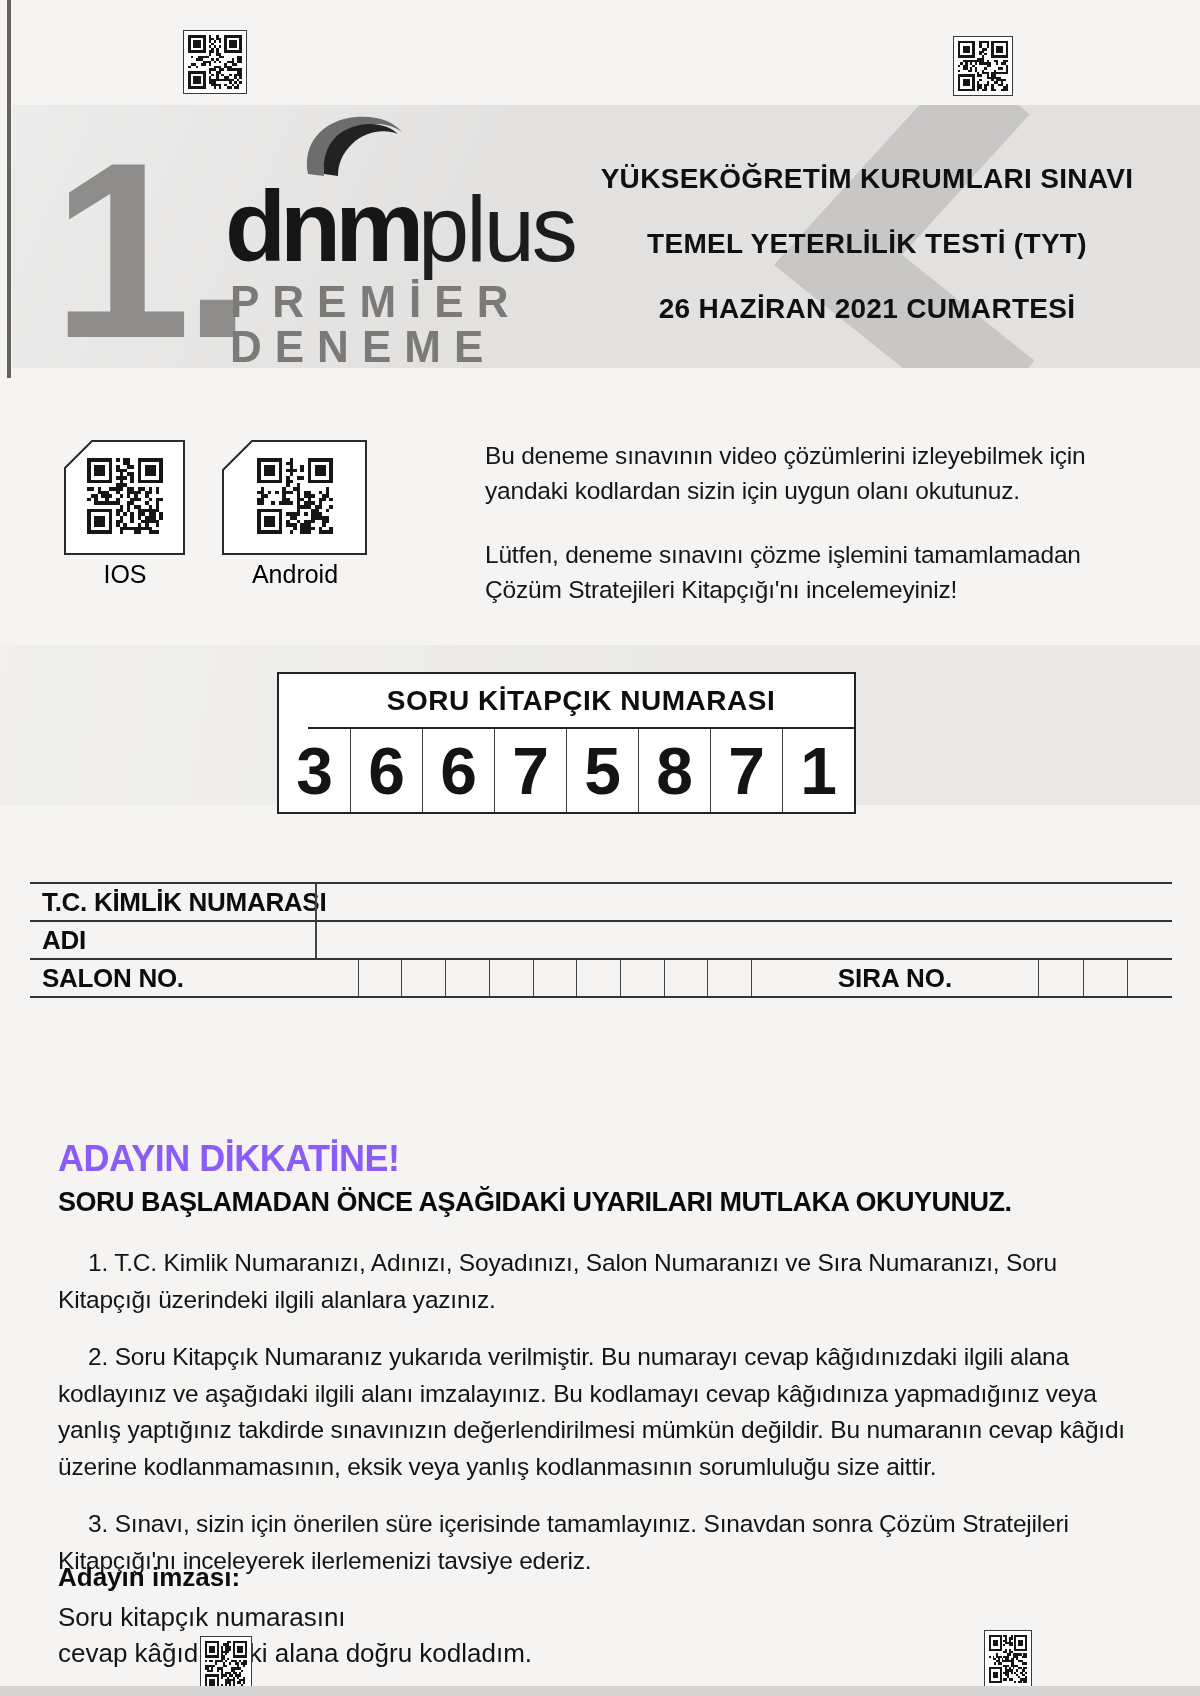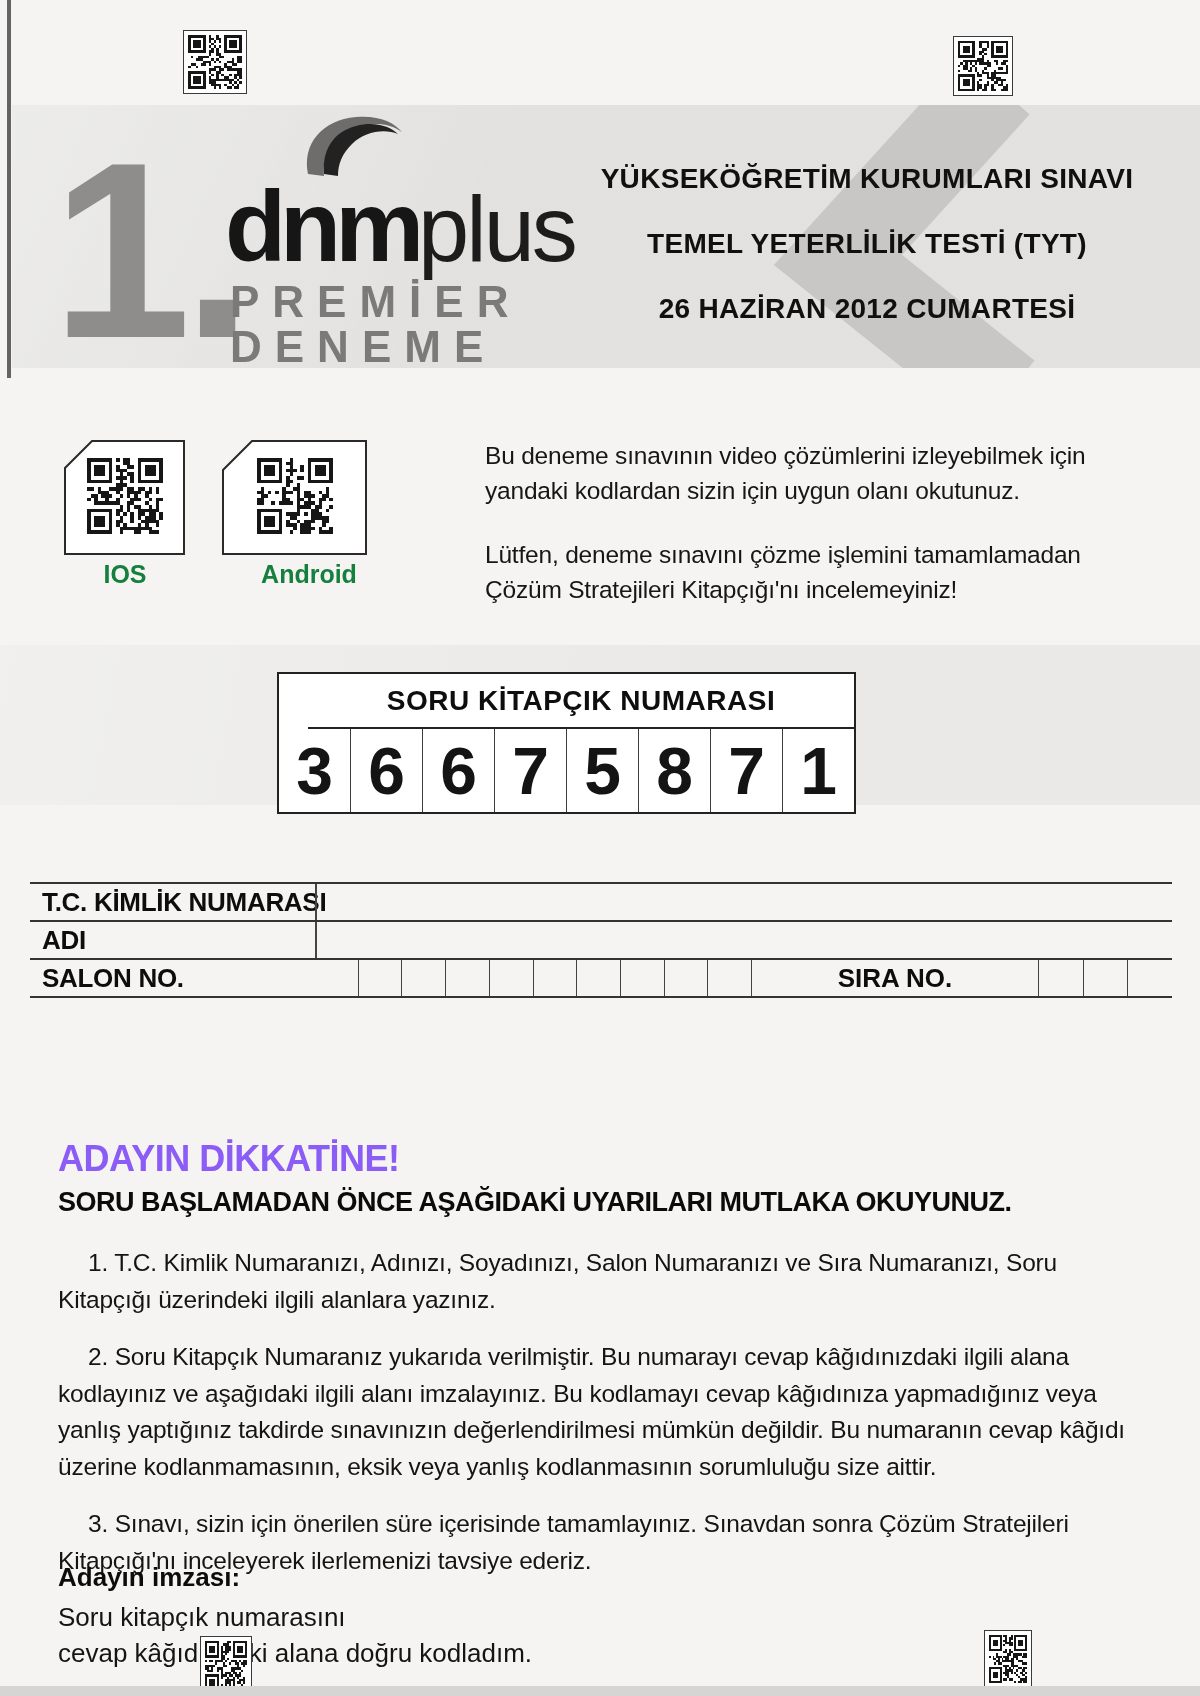--- a/index.html
+++ b/index.html
@@ -39,23 +39,23 @@
     font-size:44px; letter-spacing:13px; line-height:1.02; }
   .titles { position:absolute; left:545px; top:58px; width:620px; text-align:center; }
   .title-line { font-size:28px; font-weight:700; color:#101010; margin-bottom:33px; letter-spacing:.3px; }
 
   
   .qrbox-wrap { position:absolute; }
   .ios-wrap     { left:64px;  top:440px; width:122px; height:116px; }
   .android-wrap { left:222px; top:440px; width:146px; height:116px; }
   .qrbox-outline { position:absolute; left:0; top:0; width:100%; height:100%; }
   .qrbox-wrap .qr { position:absolute; left:50%; top:18px; width:76px; height:76px; margin-left:-38px; }
-  .qr-label { position:absolute; top:560px; text-align:center; font-size:25px; font-weight:700; color:#15803d; }
+  .qr-label { position:absolute; top:560px; text-align:center; font-size:25px; font-weight:400; color:#000000; }
   .ios-label { left:64px; width:122px; }
-  .android-label { left:236px; width:146px; }
+  .android-label { left:222px; width:146px; }
   .instruction-block { position:absolute; left:485px; top:438px; width:668px; }
   .instruction-block p { font-size:24.5px; line-height:1.43; color:#161616; margin-bottom:29px; letter-spacing:-0.2px; }
 
   
   .mid-band { position:absolute; left:0; top:645px; width:100%; height:160px; background:#eae9e7;
     background-image:linear-gradient(100deg, rgba(255,255,255,.3), rgba(255,255,255,0) 60%); }
   .booklet-box { position:absolute; left:277px; top:672px; width:579px; height:142px;
     background:#fff; border:2px solid #222; }
   .booklet-title { height:55px; border-bottom:2px solid #222; display:flex; align-items:center;
     justify-content:center; font-size:28px; font-weight:700; letter-spacing:.5px; color:#0e0e0e;margin-left:29px; }
@@ -381,21 +381,21 @@
     <div class="logo-line">
       <span class="logo-dnm">dnm</span><span class="logo-plus">plus</span>
     </div>
     <div class="logo-sub">
       <div>PREMİER</div>
       <div>DENEME</div>
     </div>
     <div class="titles">
       <div class="title-line">YÜKSEKÖĞRETİM KURUMLARI SINAVI</div>
       <div class="title-line">TEMEL YETERLİLİK TESTİ (TYT)</div>
-      <div class="title-line">26 HAZİRAN 2012 CUMARTESİ</div>
+      <div class="title-line">26 HAZİRAN 2021 CUMARTESİ</div>
     </div>
   </div>
 
   <div class="qrbox-wrap ios-wrap">
     <svg class="qrbox-outline" viewBox="0 0 122 116" preserveAspectRatio="none">
       <polygon points="28,1 120,1 120,114 1,114 1,28" fill="#ffffff" stroke="#2a2a2a" stroke-width="2"></polygon>
     </svg>
     <div class="qr"><svg viewBox="0 0 105 105" width="100%" height="100%" preserveAspectRatio="none" shape-rendering="crispEdges">
           <rect x="40" y="0" width="5" height="5" fill="#161616"></rect>
           <rect x="50" y="0" width="5" height="5" fill="#161616"></rect>

